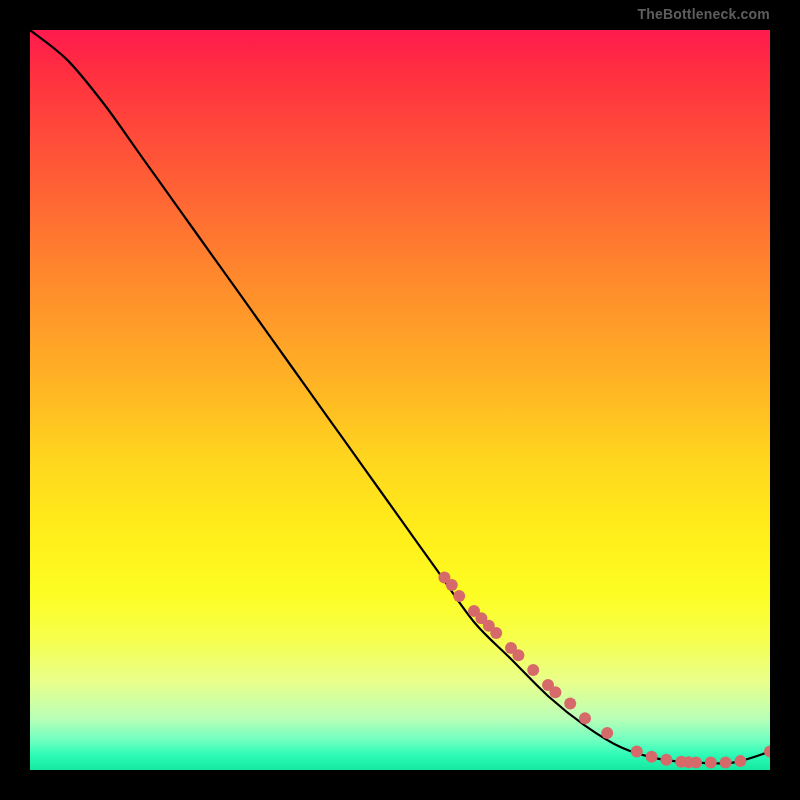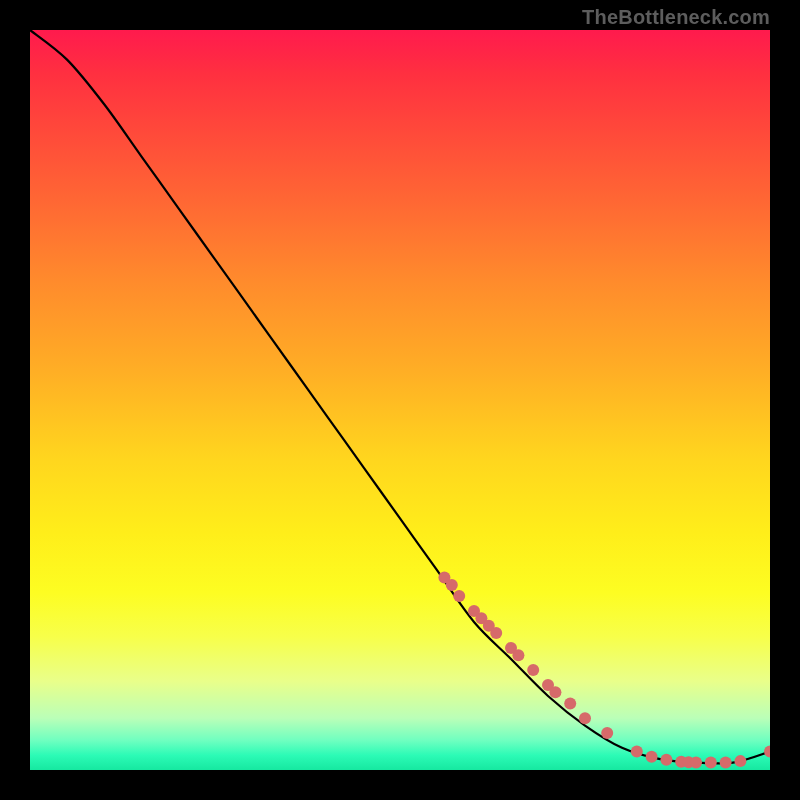--- a/index.html
+++ b/index.html
@@ -32,21 +32,21 @@
       #6fffc0 96%,
       #2cfbb6 98%,
       #16e8a0 100%
     );
   }
   .watermark {
     position: absolute;
     top: 6px;
     right: 30px;
     font-family: Arial, Helvetica, sans-serif;
-    font-size: 20px;
+    font-size: 14px;
     font-weight: 600;
     color: #5d5d5d;
     letter-spacing: 0.2px;
   }
   svg.overlay {
     position: absolute;
     left: 0; top: 0;
     width: 740px; height: 740px;
   }
 </style>

